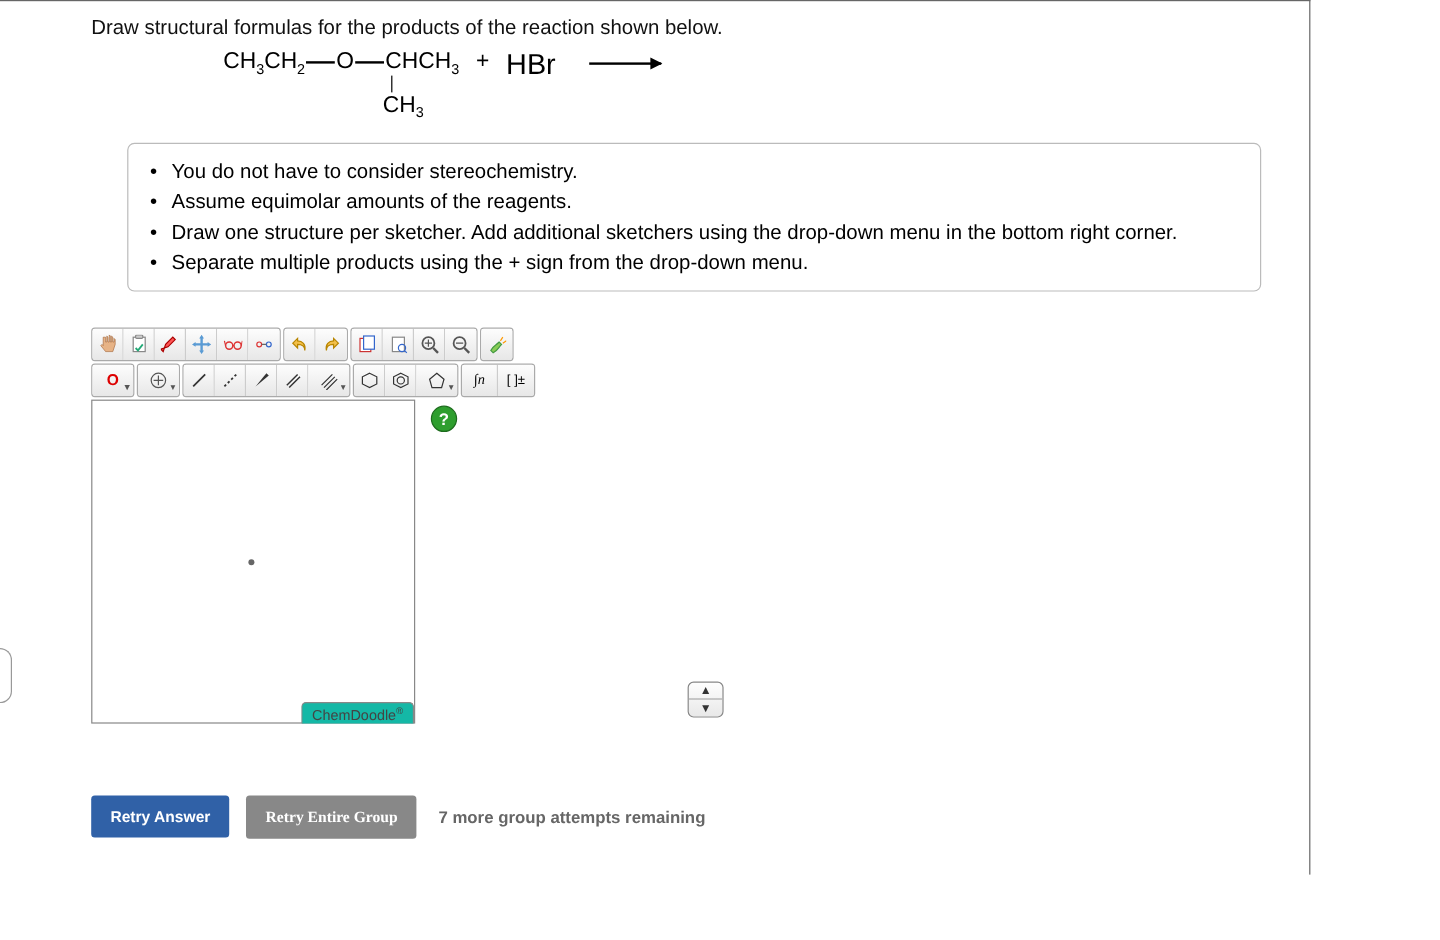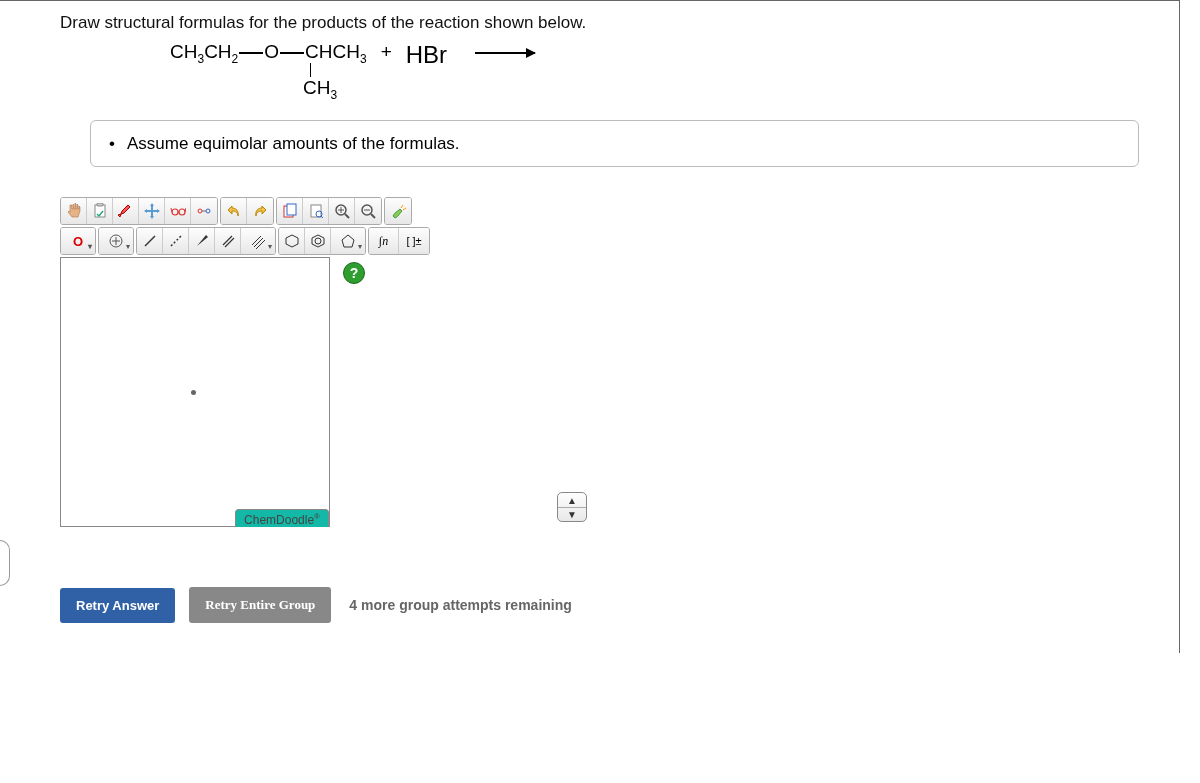--- a/index.html
+++ b/index.html
@@ -6,22 +6,22 @@
   body {
     font-family: Arial, Helvetica, sans-serif;
     background: #fff;
     padding: 0;
   }
   .container {
     border: 1px solid #666;
     border-left: none;
     border-bottom: none;
     margin: 0;
-    padding: 12px 20px 30px 60px;
-    width: 1180px;
+    padding: 12px 20px 30px 76px;
+    width: 1092px;
   }
   .question-text {
     font-size: 17px;
     color: #111;
     margin-bottom: 8px;
   }
   .formula-row {
     display: flex;
     align-items: flex-start;
     gap: 14px;
@@ -142,21 +142,24 @@
       <span class="bar"></span>
       <span class="ch3">CH<span class="sub">3</span></span>
     </div>
     <span class="plus">+</span>
     <span class="hbr">HBr</span>
     <div class="arrow"></div>
   </div>
 
   <div class="instructions-box">
     <ul>
-      <li>Assume equimolar amounts of the formulas.</li>
+      <li>You do not have to consider stereochemistry.</li>
+      <li>Assume equimolar amounts of the reagents.</li>
+      <li>Draw one structure per sketcher. Add additional sketchers using the drop-down menu in the bottom right corner.</li>
+      <li>Separate multiple products using the + sign from the drop-down menu.</li>
     </ul>
   </div>
 
   <div class="sketcher-wrap">
 
     <div class="toolbar">
       <div class="tb-group">
         <div class="tb-btn">
             <svg viewBox="0 0 16 16">
               <path d="M4 2v7l-1-1-1 1 4 5h6l2-6V4l-1-1v3h-1V2l-1-1v5h-1V1L9 0v6H8V2L7 1v5H6V2z" fill="#e7b386" stroke="#a06030" stroke-width="0.5"></path>
@@ -315,16 +318,16 @@
       <div class="stepper">
         <div>▲</div>
         <div>▼</div>
       </div>
     </div>
   </div>
 
   <div class="button-row">
     <button class="btn btn-submit">Retry Answer</button>
     <button class="btn btn-retry">Retry Entire Group</button>
-    <span class="attempts">4 more group attempts remaining</span>
+    <span class="attempts">7 more group attempts remaining</span>
   </div>
 
 </div>
 
 </body></html>

